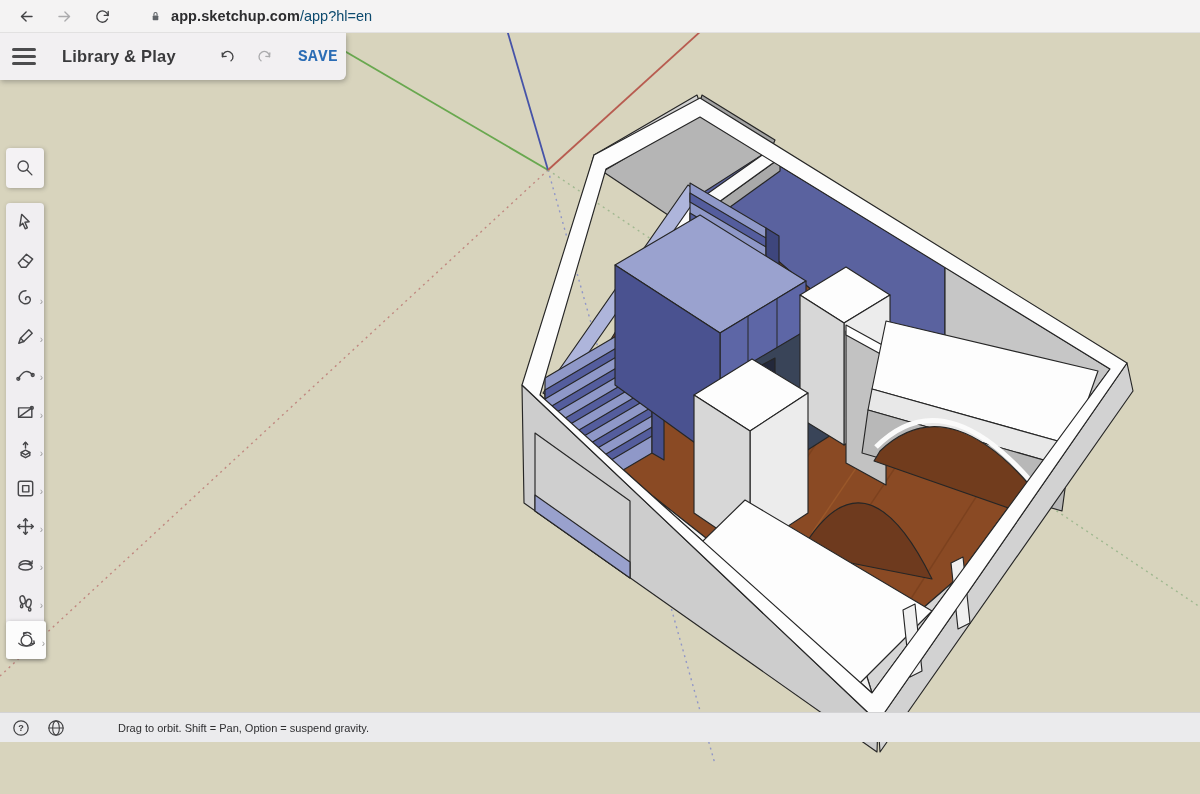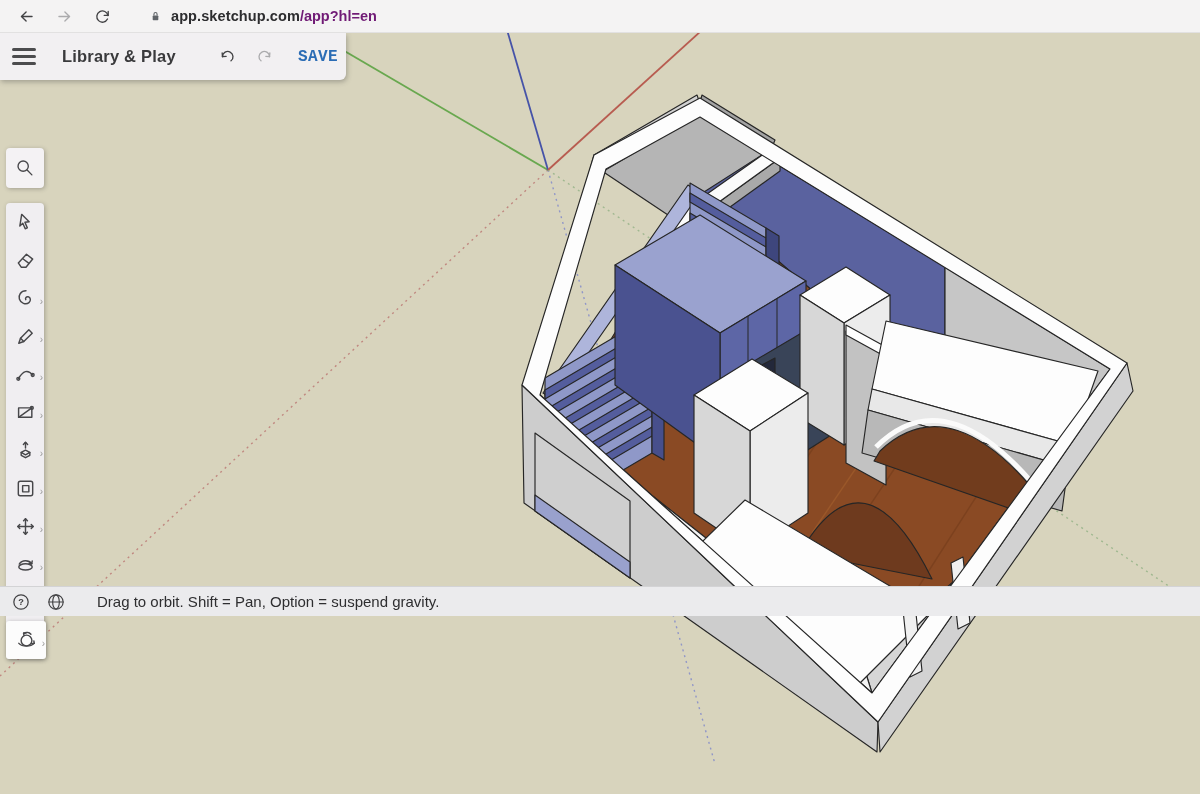--- a/index.html
+++ b/index.html
@@ -1,27 +1,27 @@
 <!DOCTYPE html>
 <html><head>
 <meta charset="utf-8">
 <style>
   * { margin:0; padding:0; box-sizing:border-box; }
   html,body { width:1200px; height:794px; overflow:hidden; font-family:"Liberation Sans", sans-serif; background:#d8d4bd; }
-  .stage { position:relative; width:1200px; height:616px; }
+  .stage { position:relative; width:1200px; height:742px; }
 
   
   .browser-bar { position:absolute; top:0; left:0; width:1200px; height:33px;
     background:#f4f3f3; border-bottom:1px solid #e2e1e1; display:flex; align-items:center; padding-left:14px; z-index:50; }
   .nav-ic { width:24px; height:24px; display:flex; align-items:center; justify-content:center; margin-right:14px; cursor:pointer; }
   .nav-ic svg { width:19px; height:19px; }
   .urlbar { display:flex; align-items:center; margin-left:20px; }
   .urlbar svg { width:15px; height:15px; margin-right:8px; }
   .url-host { font-size:14.5px; font-weight:700; color:#2d2d2f; letter-spacing:.1px; }
-  .url-path { font-size:14.5px; color:#701a75; font-weight:700; }
+  .url-path { font-size:14.5px; color:#0c4a6e; font-weight:400; }
 
   
   .canvas-wrap { position:absolute; top:33px; left:0; width:1200px; height:731px; background:#d8d4bd; z-index:1; }
   .canvas-wrap svg { display:block; }
 
   
   .lib-panel { position:absolute; top:33px; left:0; width:346px; height:47px; background:#f2f0f2;
     display:flex; align-items:center; padding:0 8px 0 12px; z-index:20;
     border-radius:0 0 6px 0; box-shadow:1px 2px 5px rgba(60,60,60,.35); }
   .hamburger { width:24px; height:17px; display:flex; flex-direction:column; justify-content:space-between; cursor:pointer; }
@@ -40,21 +40,21 @@
   .tool { position:relative; width:38px; height:38px; display:flex; align-items:center; justify-content:center; cursor:pointer; }
   .tool svg { width:23px; height:23px; }
   .tool .fly { position:absolute; right:1px; bottom:10px; font-size:10px; color:#9b9b9b; line-height:1; }
   .tool.active { background:#fcfcfc; width:40px; border-radius:3px; box-shadow:1px 1px 4px rgba(60,60,60,.4); }
 
   
   .status-bar { position:absolute; left:0; bottom:0; width:1200px; height:30px; background:#ebebed;
     border-top:1px solid #d3d3d5; display:flex; align-items:center; padding-left:10px; z-index:50; }
   .status-ic { width:22px; height:22px; margin-right:13px; display:flex; align-items:center; justify-content:center; cursor:pointer; }
   .status-ic svg { width:20px; height:20px; }
-  .status-text { font-size:15px; color:#2e2e30; margin-left:17px; }
+  .status-text { font-size:11px; color:#2e2e30; margin-left:38px; }
 
   
   .ic-dark  { stroke:#424244; fill:none; stroke-width:1.7; stroke-linecap:round; stroke-linejoin:round; }
   .ic-gray  { stroke:#ababad; fill:none; stroke-width:1.7; stroke-linecap:round; stroke-linejoin:round; }
   .ic-tool  { stroke:#47474a; fill:none; stroke-width:1.5; stroke-linecap:round; stroke-linejoin:round; }
 </style>
 </head>
 <body>
 
 <div class="stage">

